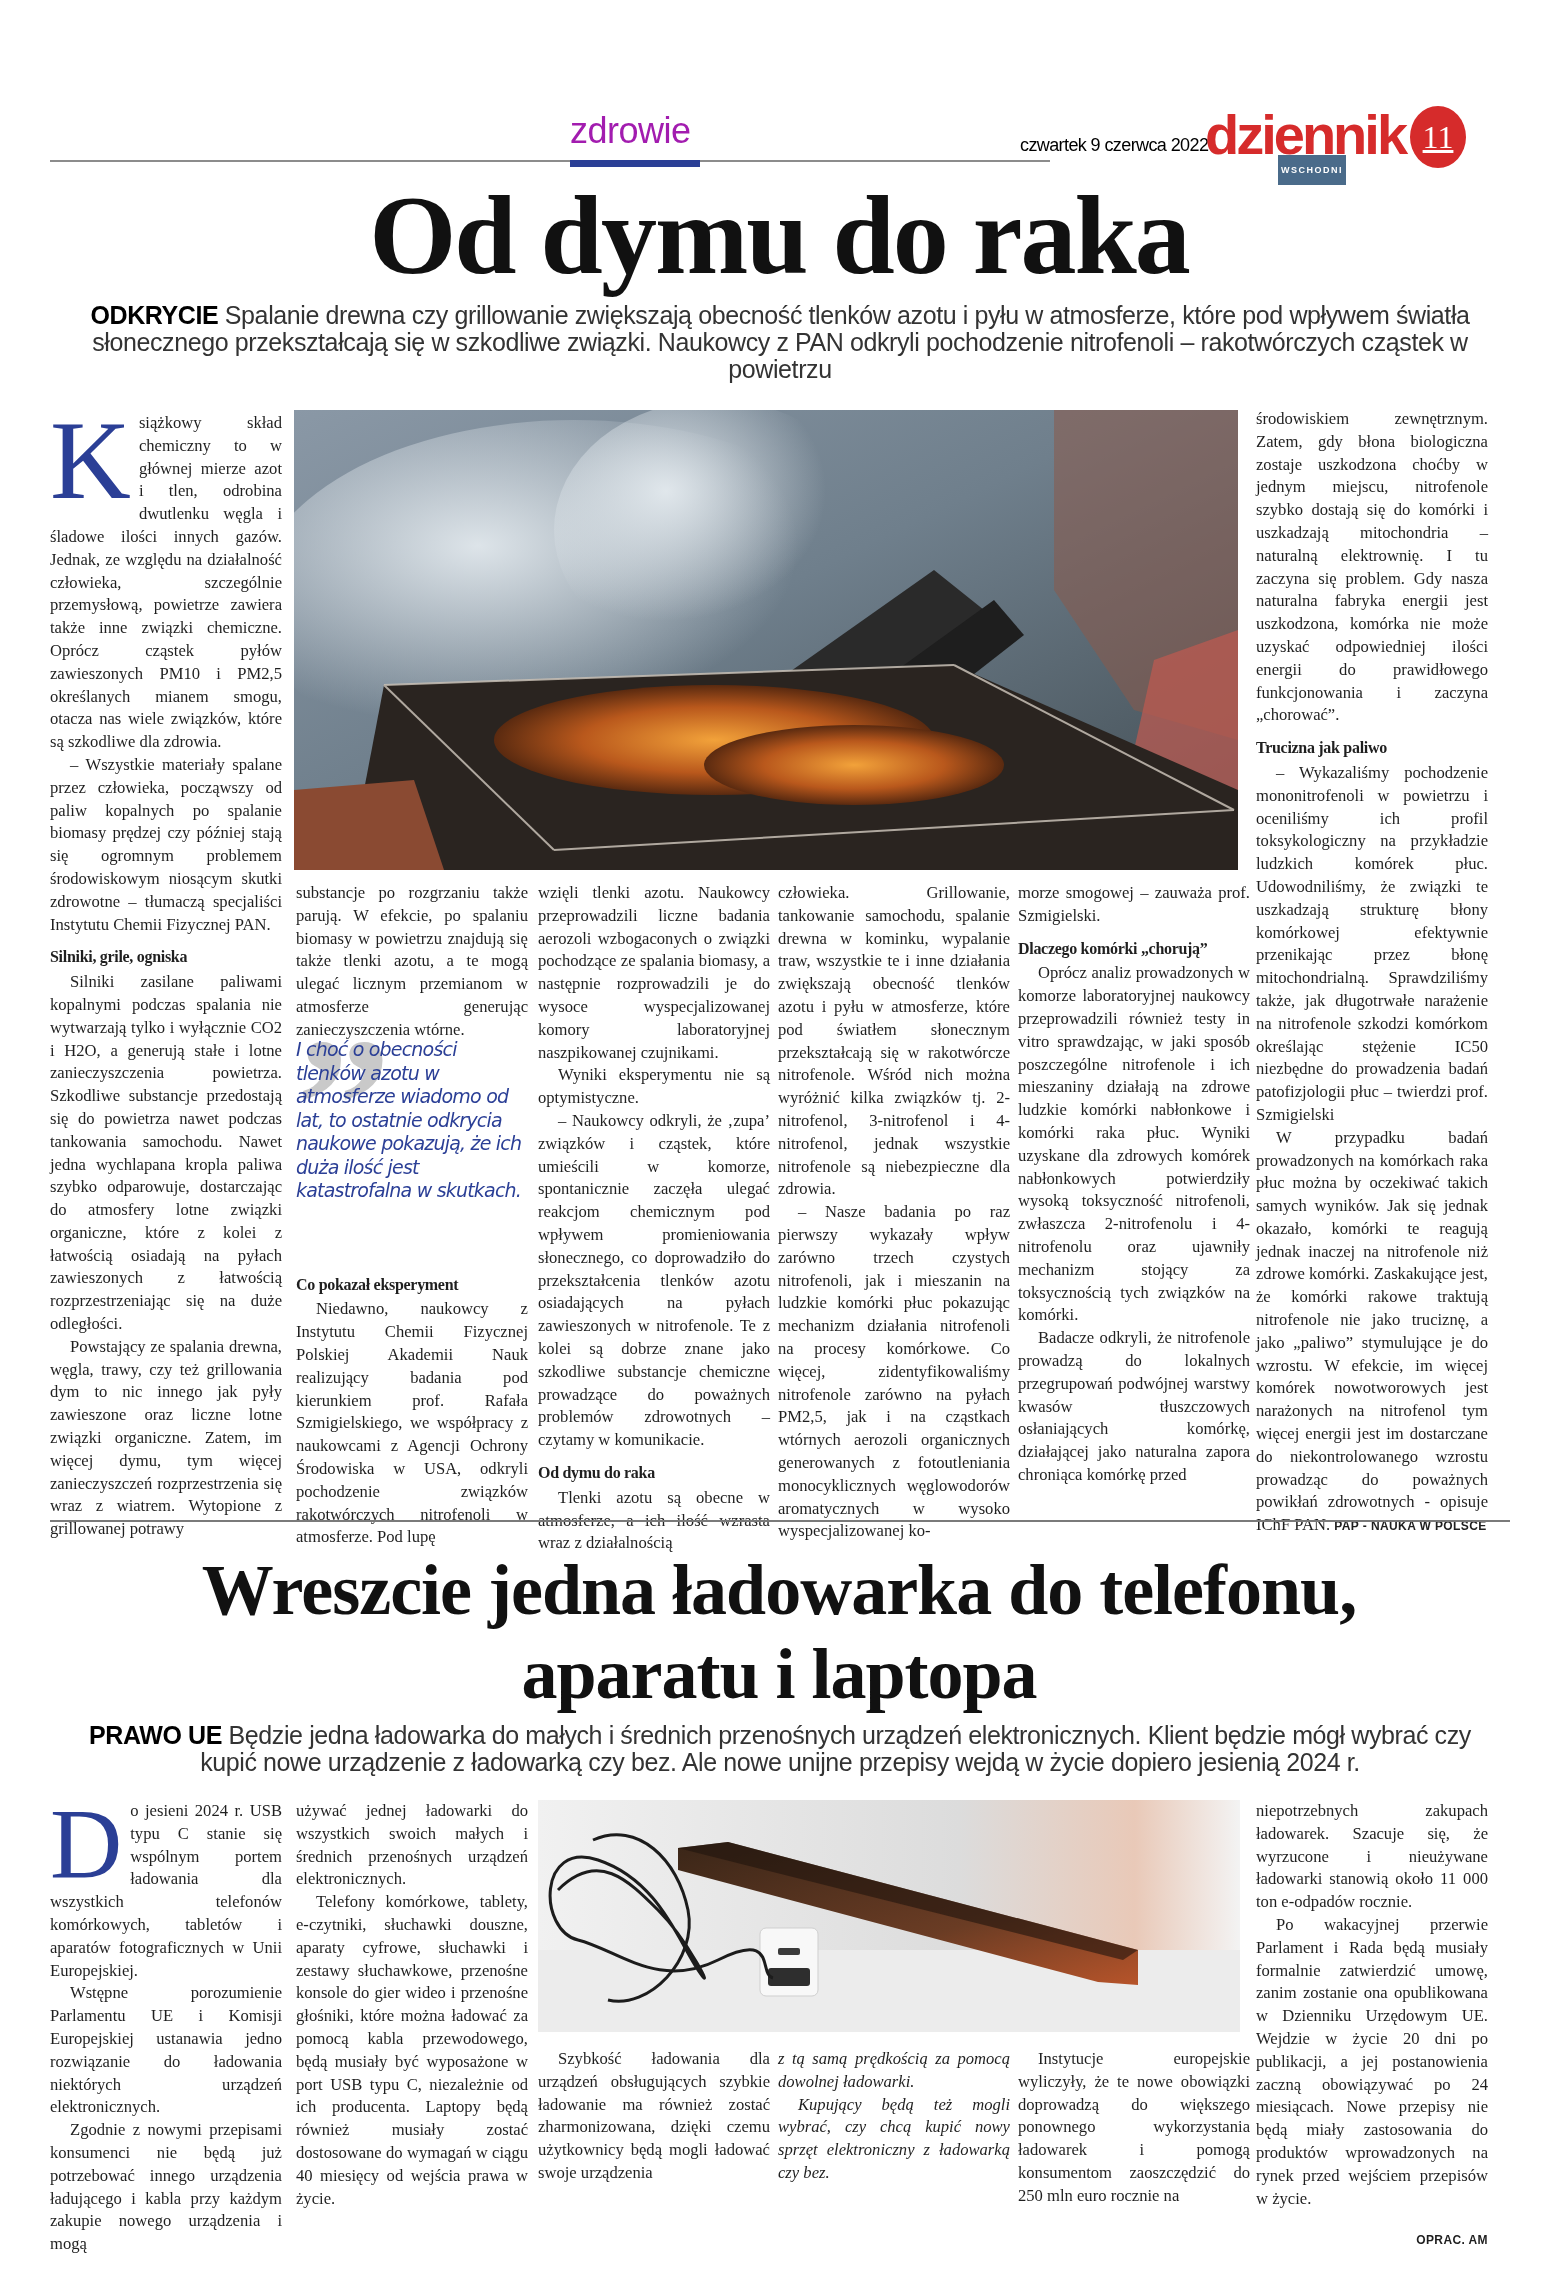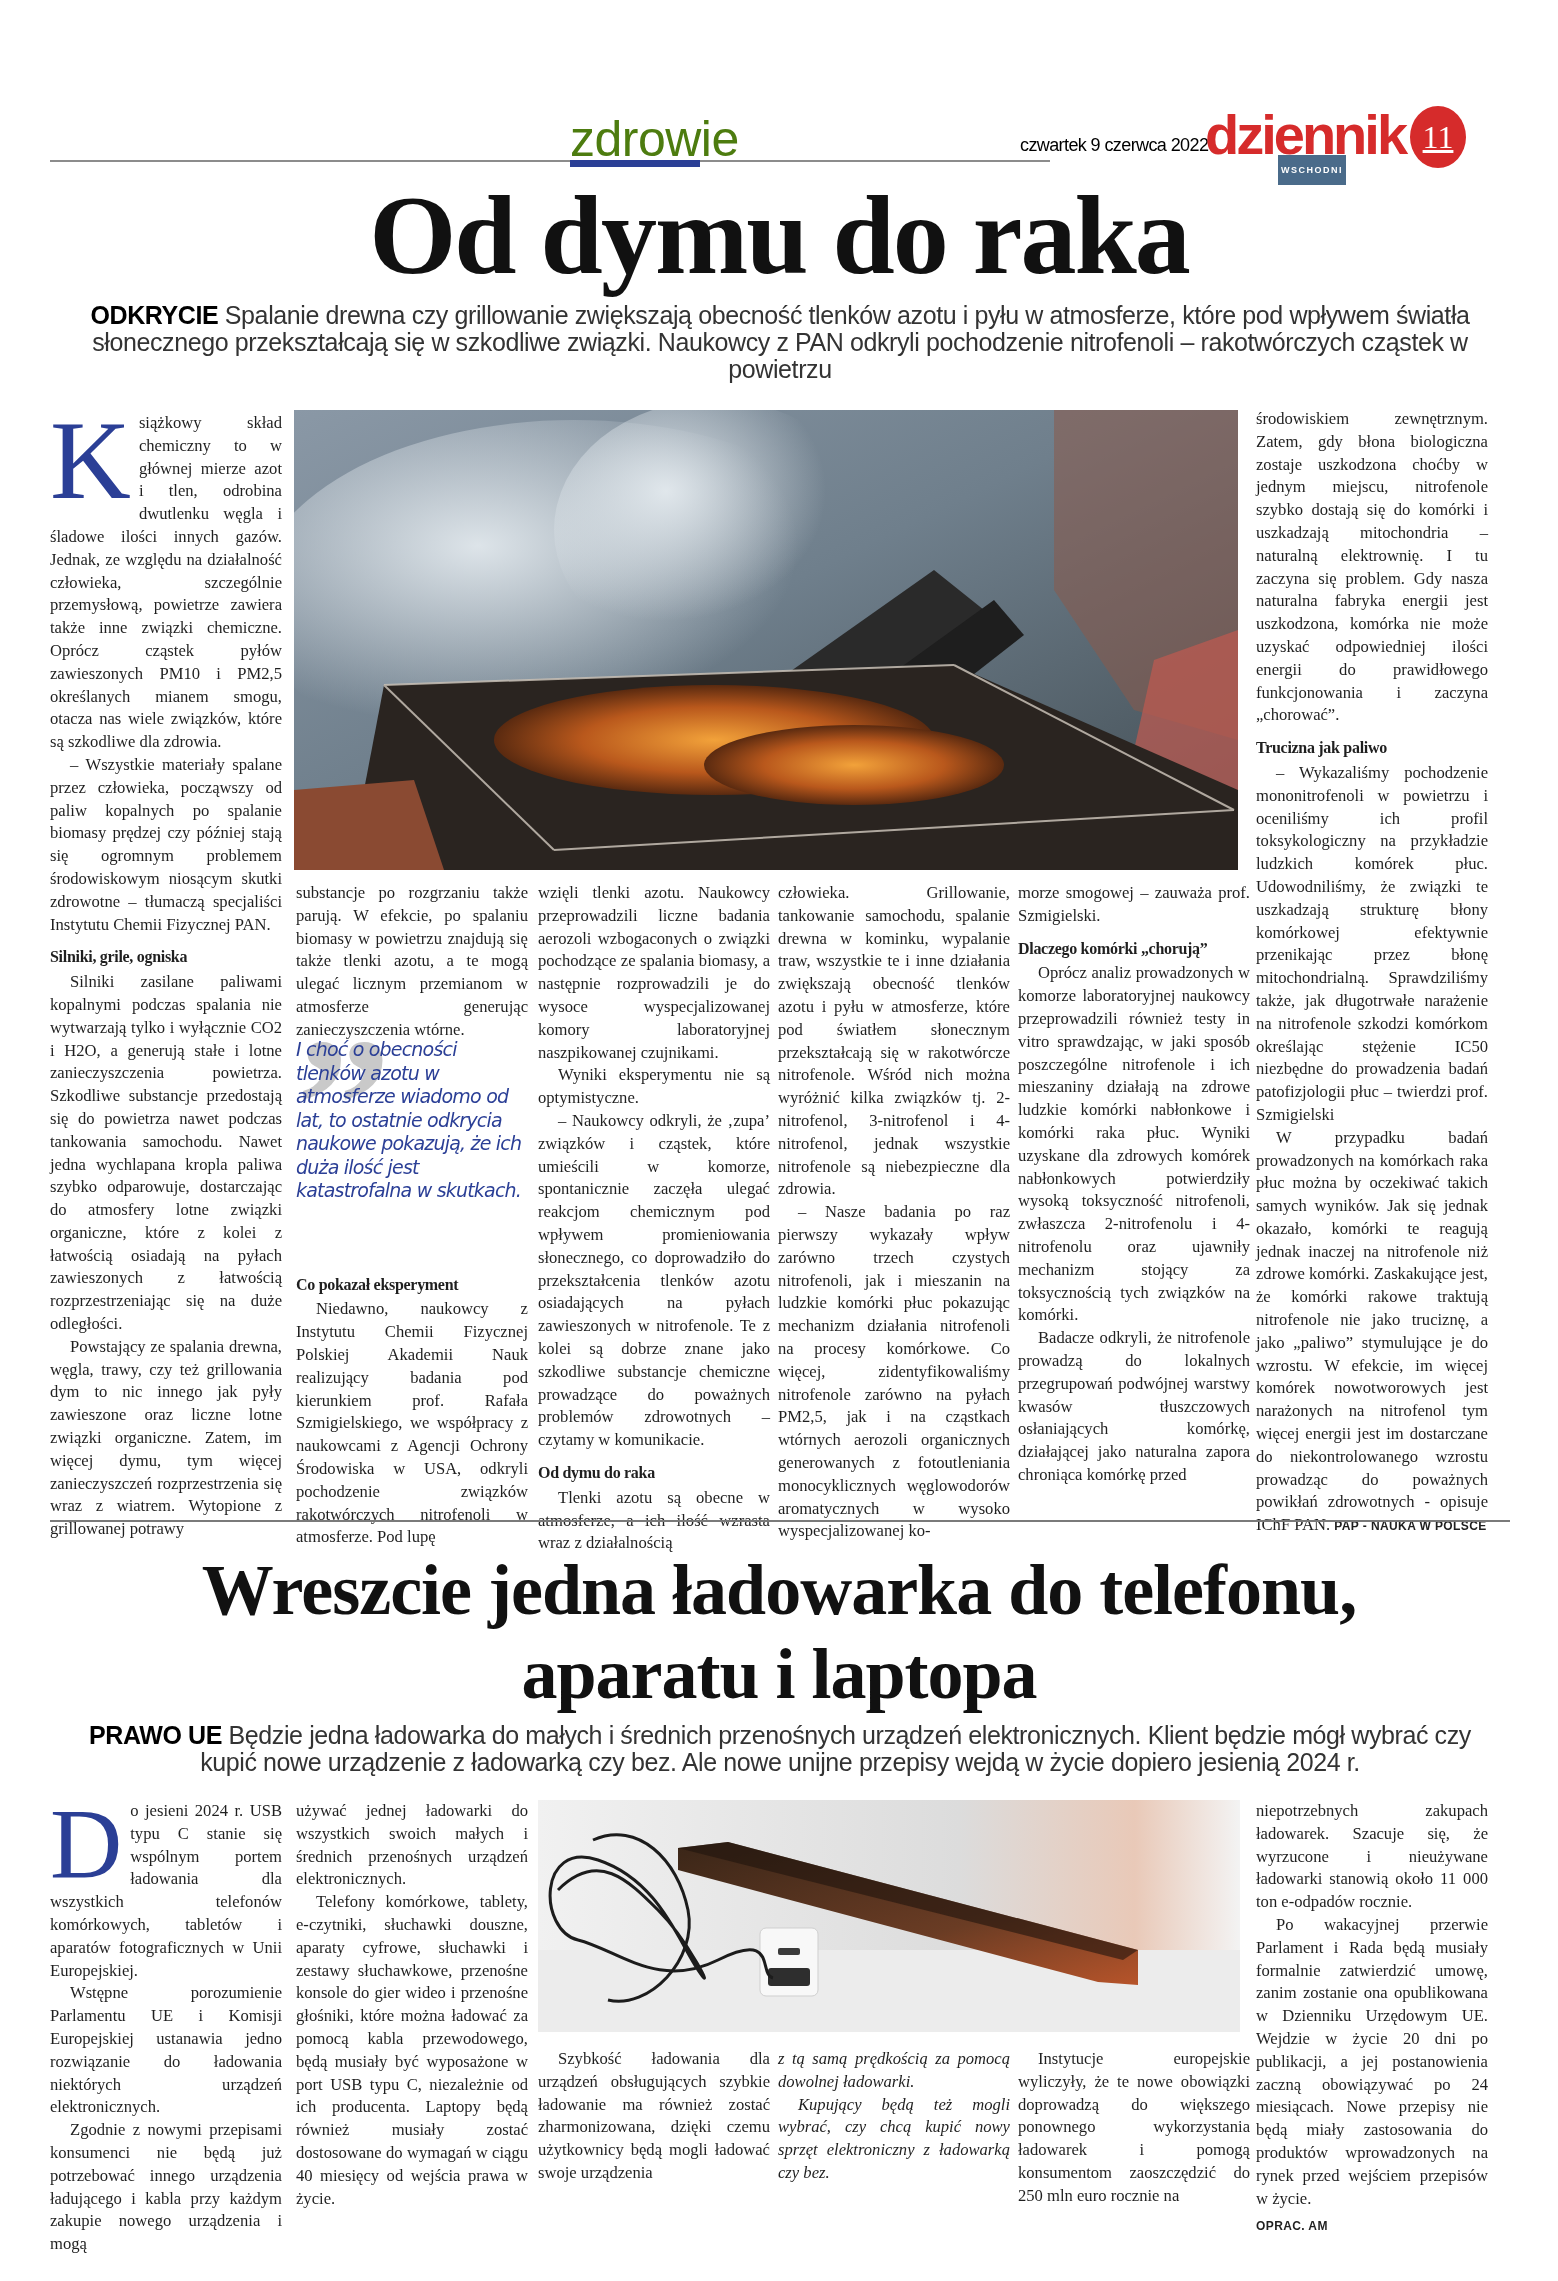--- a/index.html
+++ b/index.html
@@ -2,21 +2,21 @@
 <html><head>
 <meta charset="utf-8">
 <style>
   html, body { margin: 0; padding: 0; background: #ffffff; }
   body { width: 1558px; height: 2281px; position: relative; overflow: hidden; color: #1f1f1f; }
   .serif { font-family: "Liberation Serif", "DejaVu Serif", serif; }
   .sans { font-family: "Liberation Sans", "DejaVu Sans", sans-serif; }
   .abs { position: absolute; }
 
   
-  .section-label { left: 570px; top: 110px; font-size: 50px; color: #4d7c0f; font-weight: 300; letter-spacing: -0.5px; }
+  .section-label { left: 570px; top: 110px; font-size: 36px; color: #a21caf; font-weight: 300; letter-spacing: -0.5px; }
   .section-bar { left: 570px; top: 160px; width: 130px; height: 7px; background: #2b3f96; }
   .rule-top { left: 50px; top: 160px; width: 1000px; height: 2px; background: #8c8c8c; }
   .date { left: 1020px; top: 135px; font-size: 18px; color: #000000; letter-spacing: -0.6px; }
   .logo { left: 1205px; top: 105px; font-size: 56px; font-weight: 900; color: #d62b2b; letter-spacing: -3px; line-height: 60px; font-style: normal; }
   .logo-sub { left: 1278px; top: 155px; background: #4a6b8a; color: #fff; font-size: 9px; letter-spacing: 1.5px; padding: 10px 3px; font-weight: bold; }
   .page-num { left: 1410px; top: 106px; width: 56px; height: 62px; border-radius: 50%; background: #d62b2b; color: #ffffff; font-size: 32px; display: flex; align-items: center; justify-content: center; text-decoration: underline; }
 
   .headline1 { left: 0; top: 170px; width: 1558px; text-align: center; font-size: 112px; font-weight: bold; letter-spacing: -2px; color: #111; line-height: 130px; }
   .lead { left: 90px; top: 302px; width: 1380px; text-align: center; font-size: 25px; line-height: 27px; color: #333; letter-spacing: -0.4px; }
   .kicker { color: #000000; font-weight: bold; text-align: center; }
@@ -191,14 +191,14 @@
   <p>Kupujący będą też mogli wybrać, czy chcą kupić nowy sprzęt elektroniczny z ładowarką czy bez.</p>
 </div>
 
 <div class="col serif" style="left:1018px; top:2048px; width:232px;">
   <p>Instytucje europejskie wyliczyły, że te nowe obowiązki doprowadzą do większego ponownego wykorzystania ładowarek i pomogą konsumentom zaoszczędzić do 250 mln euro rocznie na</p>
 </div>
 
 <div class="col serif" style="left:1256px; top:1800px; width:232px;">
   <p class="noindent">niepotrzebnych zakupach ładowarek. Szacuje się, że wyrzucone i nieużywane ładowarki stanowią około 11 000 ton e-odpadów rocznie.</p>
   <p>Po wakacyjnej przerwie Parlament i Rada będą musiały formalnie zatwierdzić umowę, zanim zostanie ona opublikowana w Dzienniku Urzędowym UE. Wejdzie w życie 20 dni po publikacji, a jej postanowienia zaczną obowiązywać po 24 miesiącach. Nowe przepisy nie będą miały zastosowania do produktów wprowadzonych na rynek przed wejściem przepisów w życie.</p>
-  <div style="text-align:left; margin-top:4px;"><span class="credit">OPRAC. AM</span></div>
+  <div style="text-align:right; margin-top:18px;"><span class="credit">OPRAC. AM</span></div>
 </div>
 
 </body></html>

